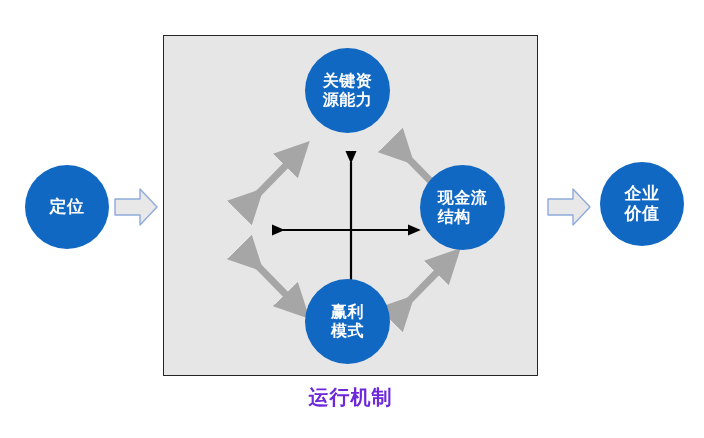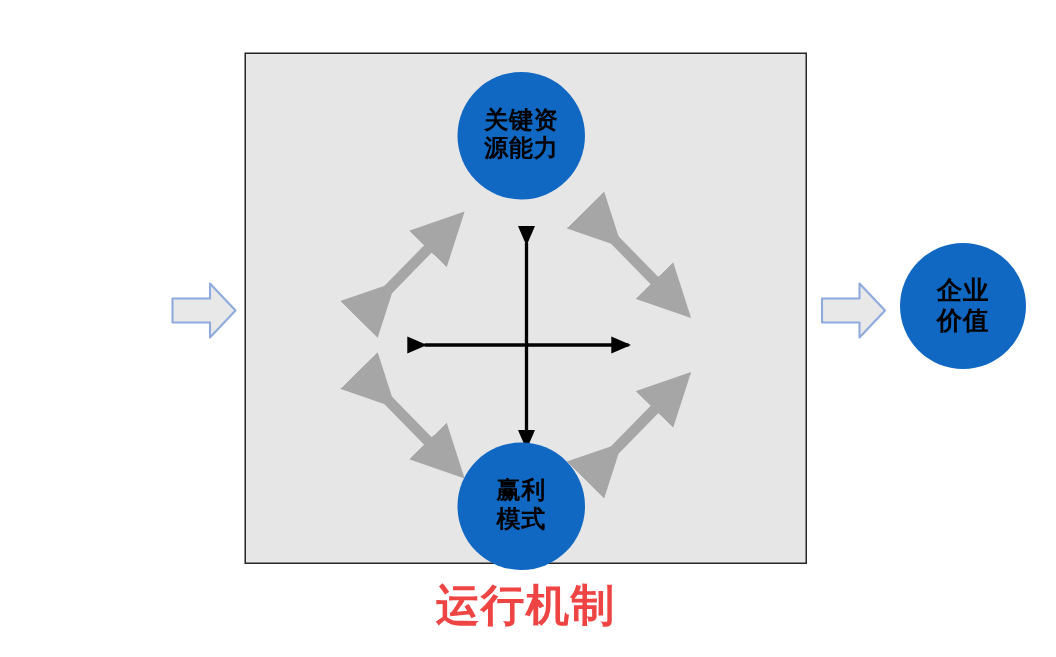--- a/index.html
+++ b/index.html
@@ -43,21 +43,21 @@
 
   
   .circle {
     position: absolute;
     border-radius: 50%;
     background: #1168c3;
     display: flex;
     align-items: center;
     justify-content: center;
     text-align: left;
-    color: #000000;
+    color: #ffffff;
     font-weight: bold;
     line-height: 1.18;
     letter-spacing: 0.5px;
     box-sizing: border-box;
   }
   .circle .label {
     display: block;
     white-space: pre-line;
   }
 
@@ -72,42 +72,42 @@
 
   
   .circle-inner {
     width: 85px;
     height: 85px;
     font-size: 16px;
   }
   #circle-key-resource { left: 305px; top: 48px; }
   #circle-business     { left: 190px; top: 165px; }
   #circle-cashflow     { left: 420px; top: 165px; }
-  #circle-profit       { left: 305px; top: 295px; }
+  #circle-profit       { left: 305px; top: 279px; }
 
   
   .flow-arrow {
     position: absolute;
     width: 46px;
     height: 42px;
     top: 186px;
   }
   #flow-arrow-left  { left: 113px; }
   #flow-arrow-right { left: 546px; }
 
   
   .caption {
     position: absolute;
     left: 163px;
     top: 384px;
     width: 375px;
     text-align: center;
-    font-size: 29px;
+    font-size: 20px;
     font-weight: bold;
-    color: #ef4444;
+    color: #6d28d9;
     letter-spacing: 1px;
   }
 </style>
 </head>
 <body>
 
 <div id="canvas">
 
   <div class="panel"></div>
 
@@ -127,32 +127,39 @@
       <line x1="89" y1="225" x2="135" y2="272"></line>
       <line x1="240" y1="272" x2="286" y2="225"></line>
     </g>
 
     <g stroke="#000000" stroke-width="2.2" fill="none" marker-start="url(#black-head)" marker-end="url(#black-head)">
       <line x1="120" y1="195" x2="256" y2="195"></line>
       <line x1="188" y1="127" x2="188" y2="263"></line>
     </g>
   </svg>
 
+  <div class="circle circle-outer" id="circle-positioning">
+    <span class="label">定位</span>
+  </div>
 
   <div class="circle circle-outer" id="circle-value">
     <span class="label">企业
 价值</span>
   </div>
 
   <div class="circle circle-inner" id="circle-key-resource">
     <span class="label">关键资
 源能力</span>
   </div>
 
 
+  <div class="circle circle-inner" id="circle-cashflow">
+    <span class="label">现金流
+结构</span>
+  </div>
 
   <div class="circle circle-inner" id="circle-profit">
     <span class="label">赢利
 模式</span>
   </div>
 
   <svg class="flow-arrow" id="flow-arrow-left" viewBox="0 0 46 42">
     <path d="M2,13 L27,13 L27,3 L44,21 L27,39 L27,29 L2,29 Z" fill="#e8e8e8" stroke="#8faadc" stroke-width="1.4" stroke-linejoin="round"></path>
   </svg>
 

